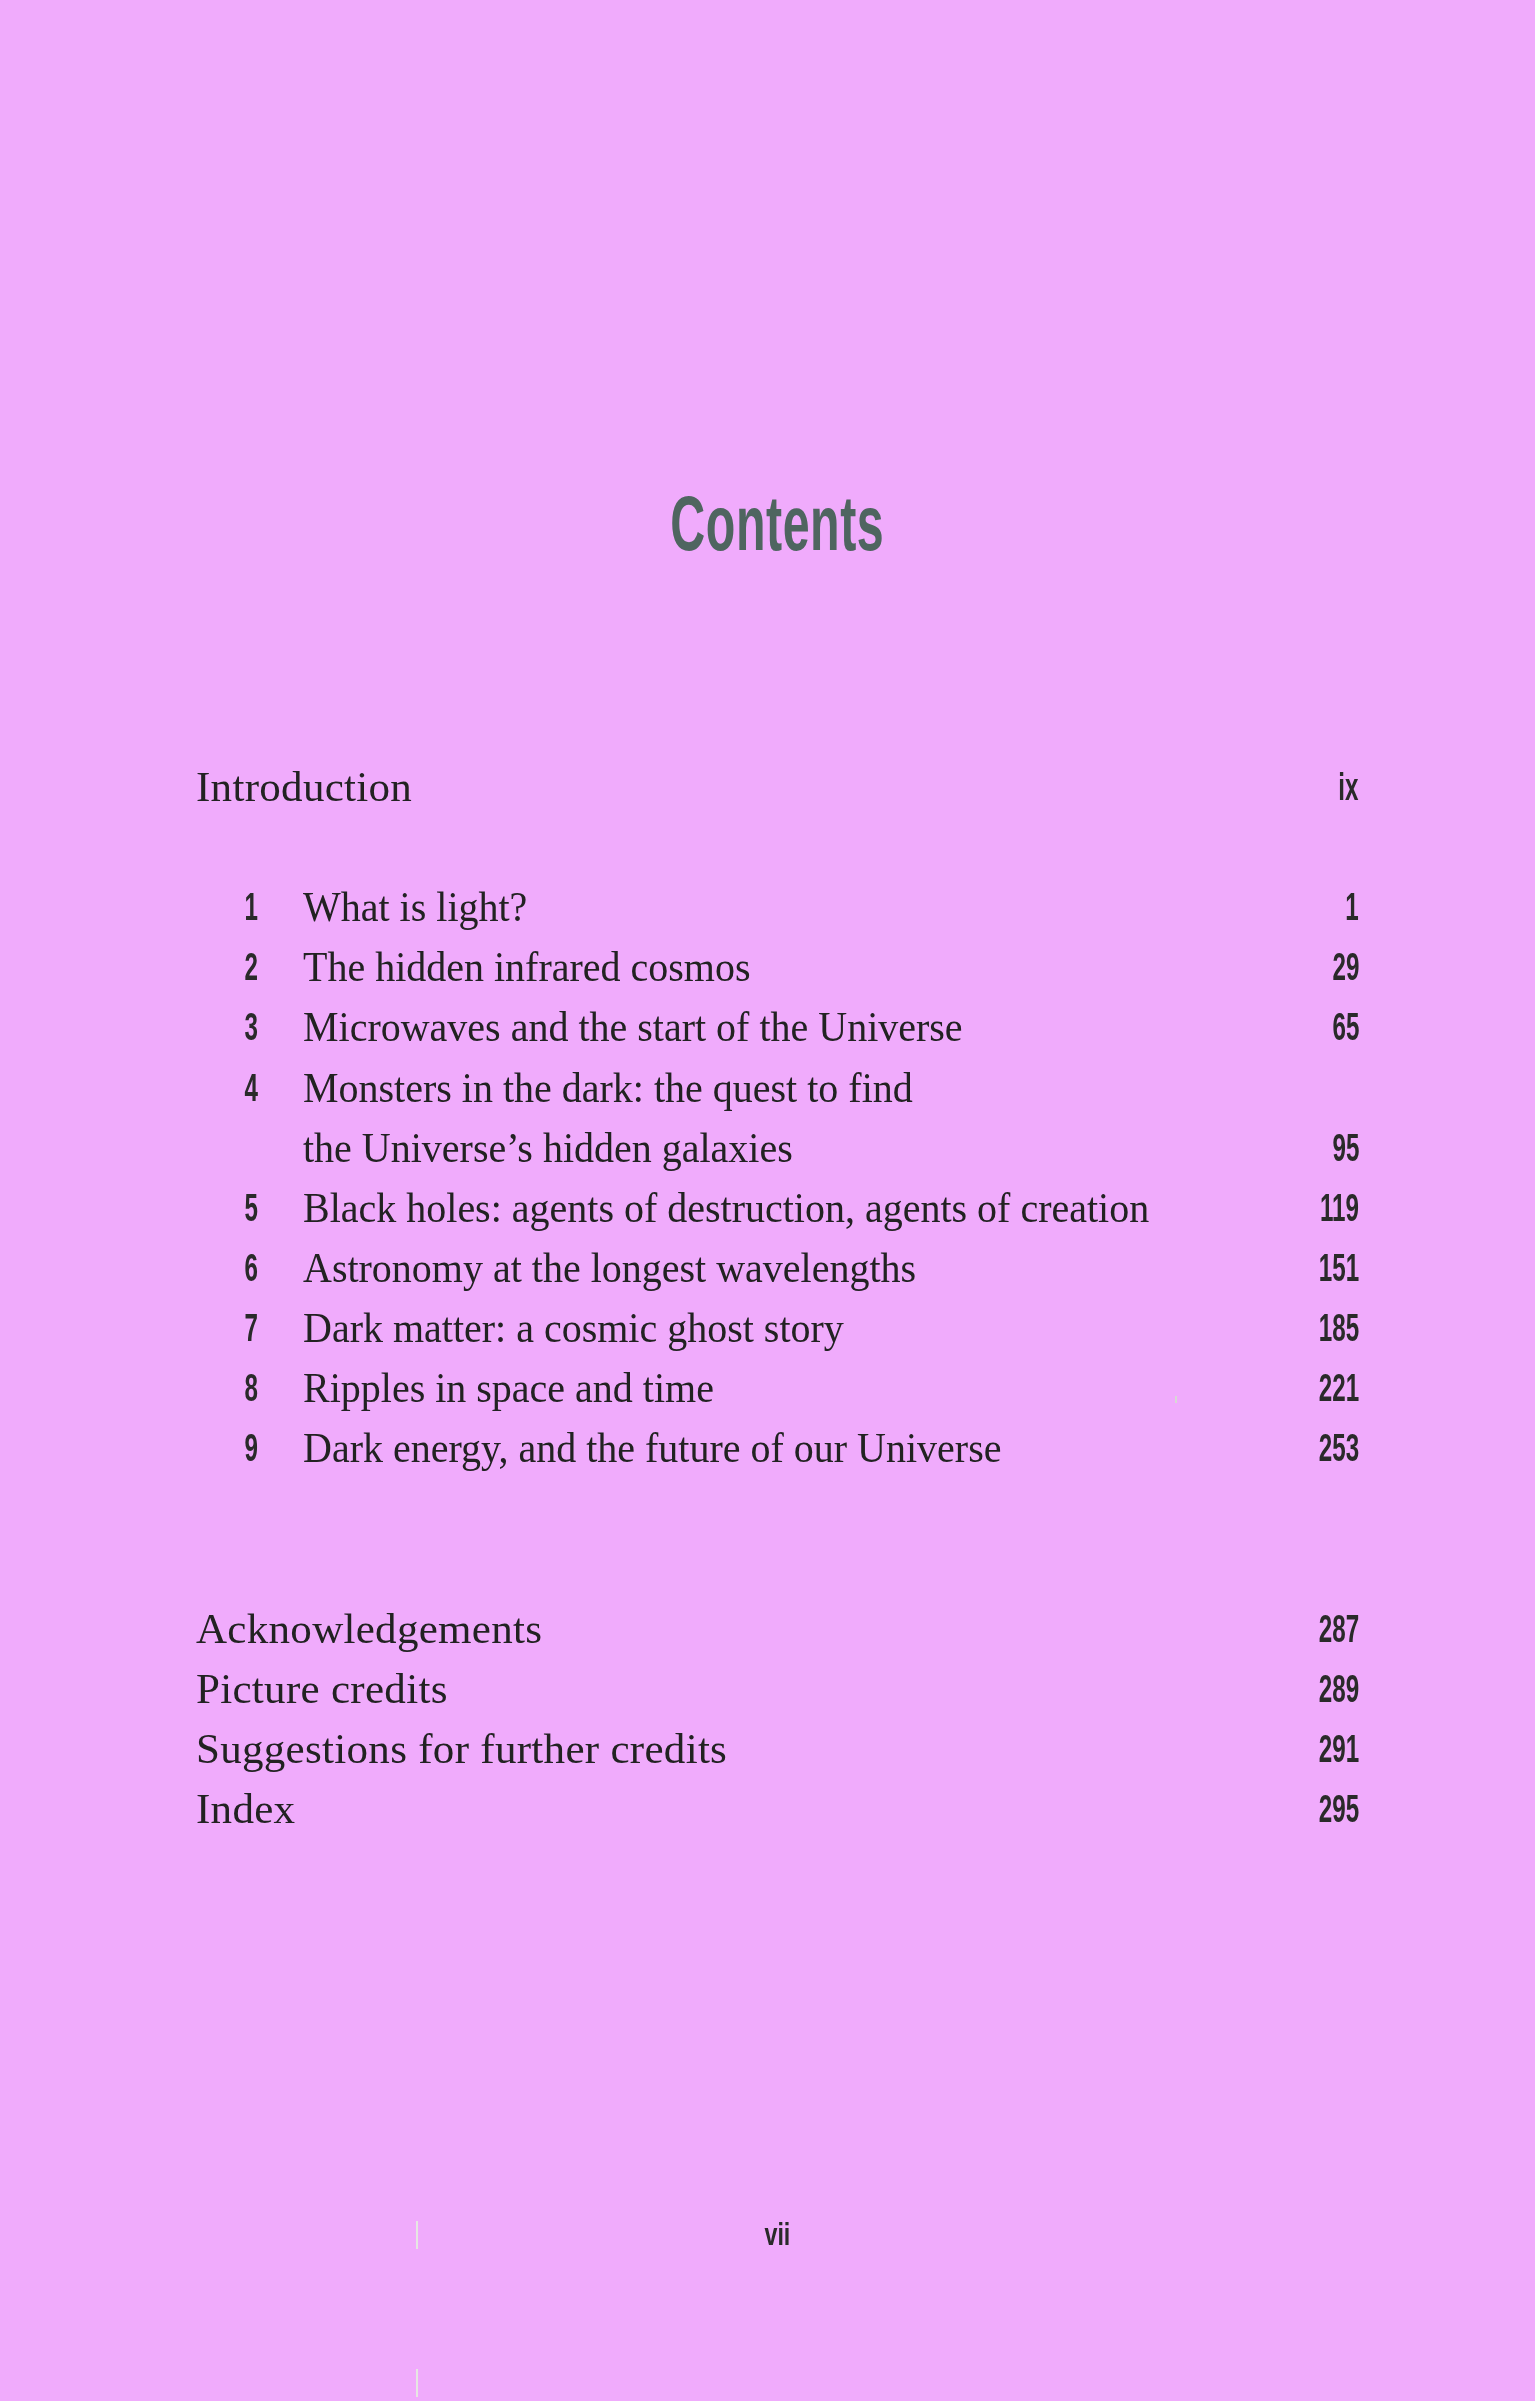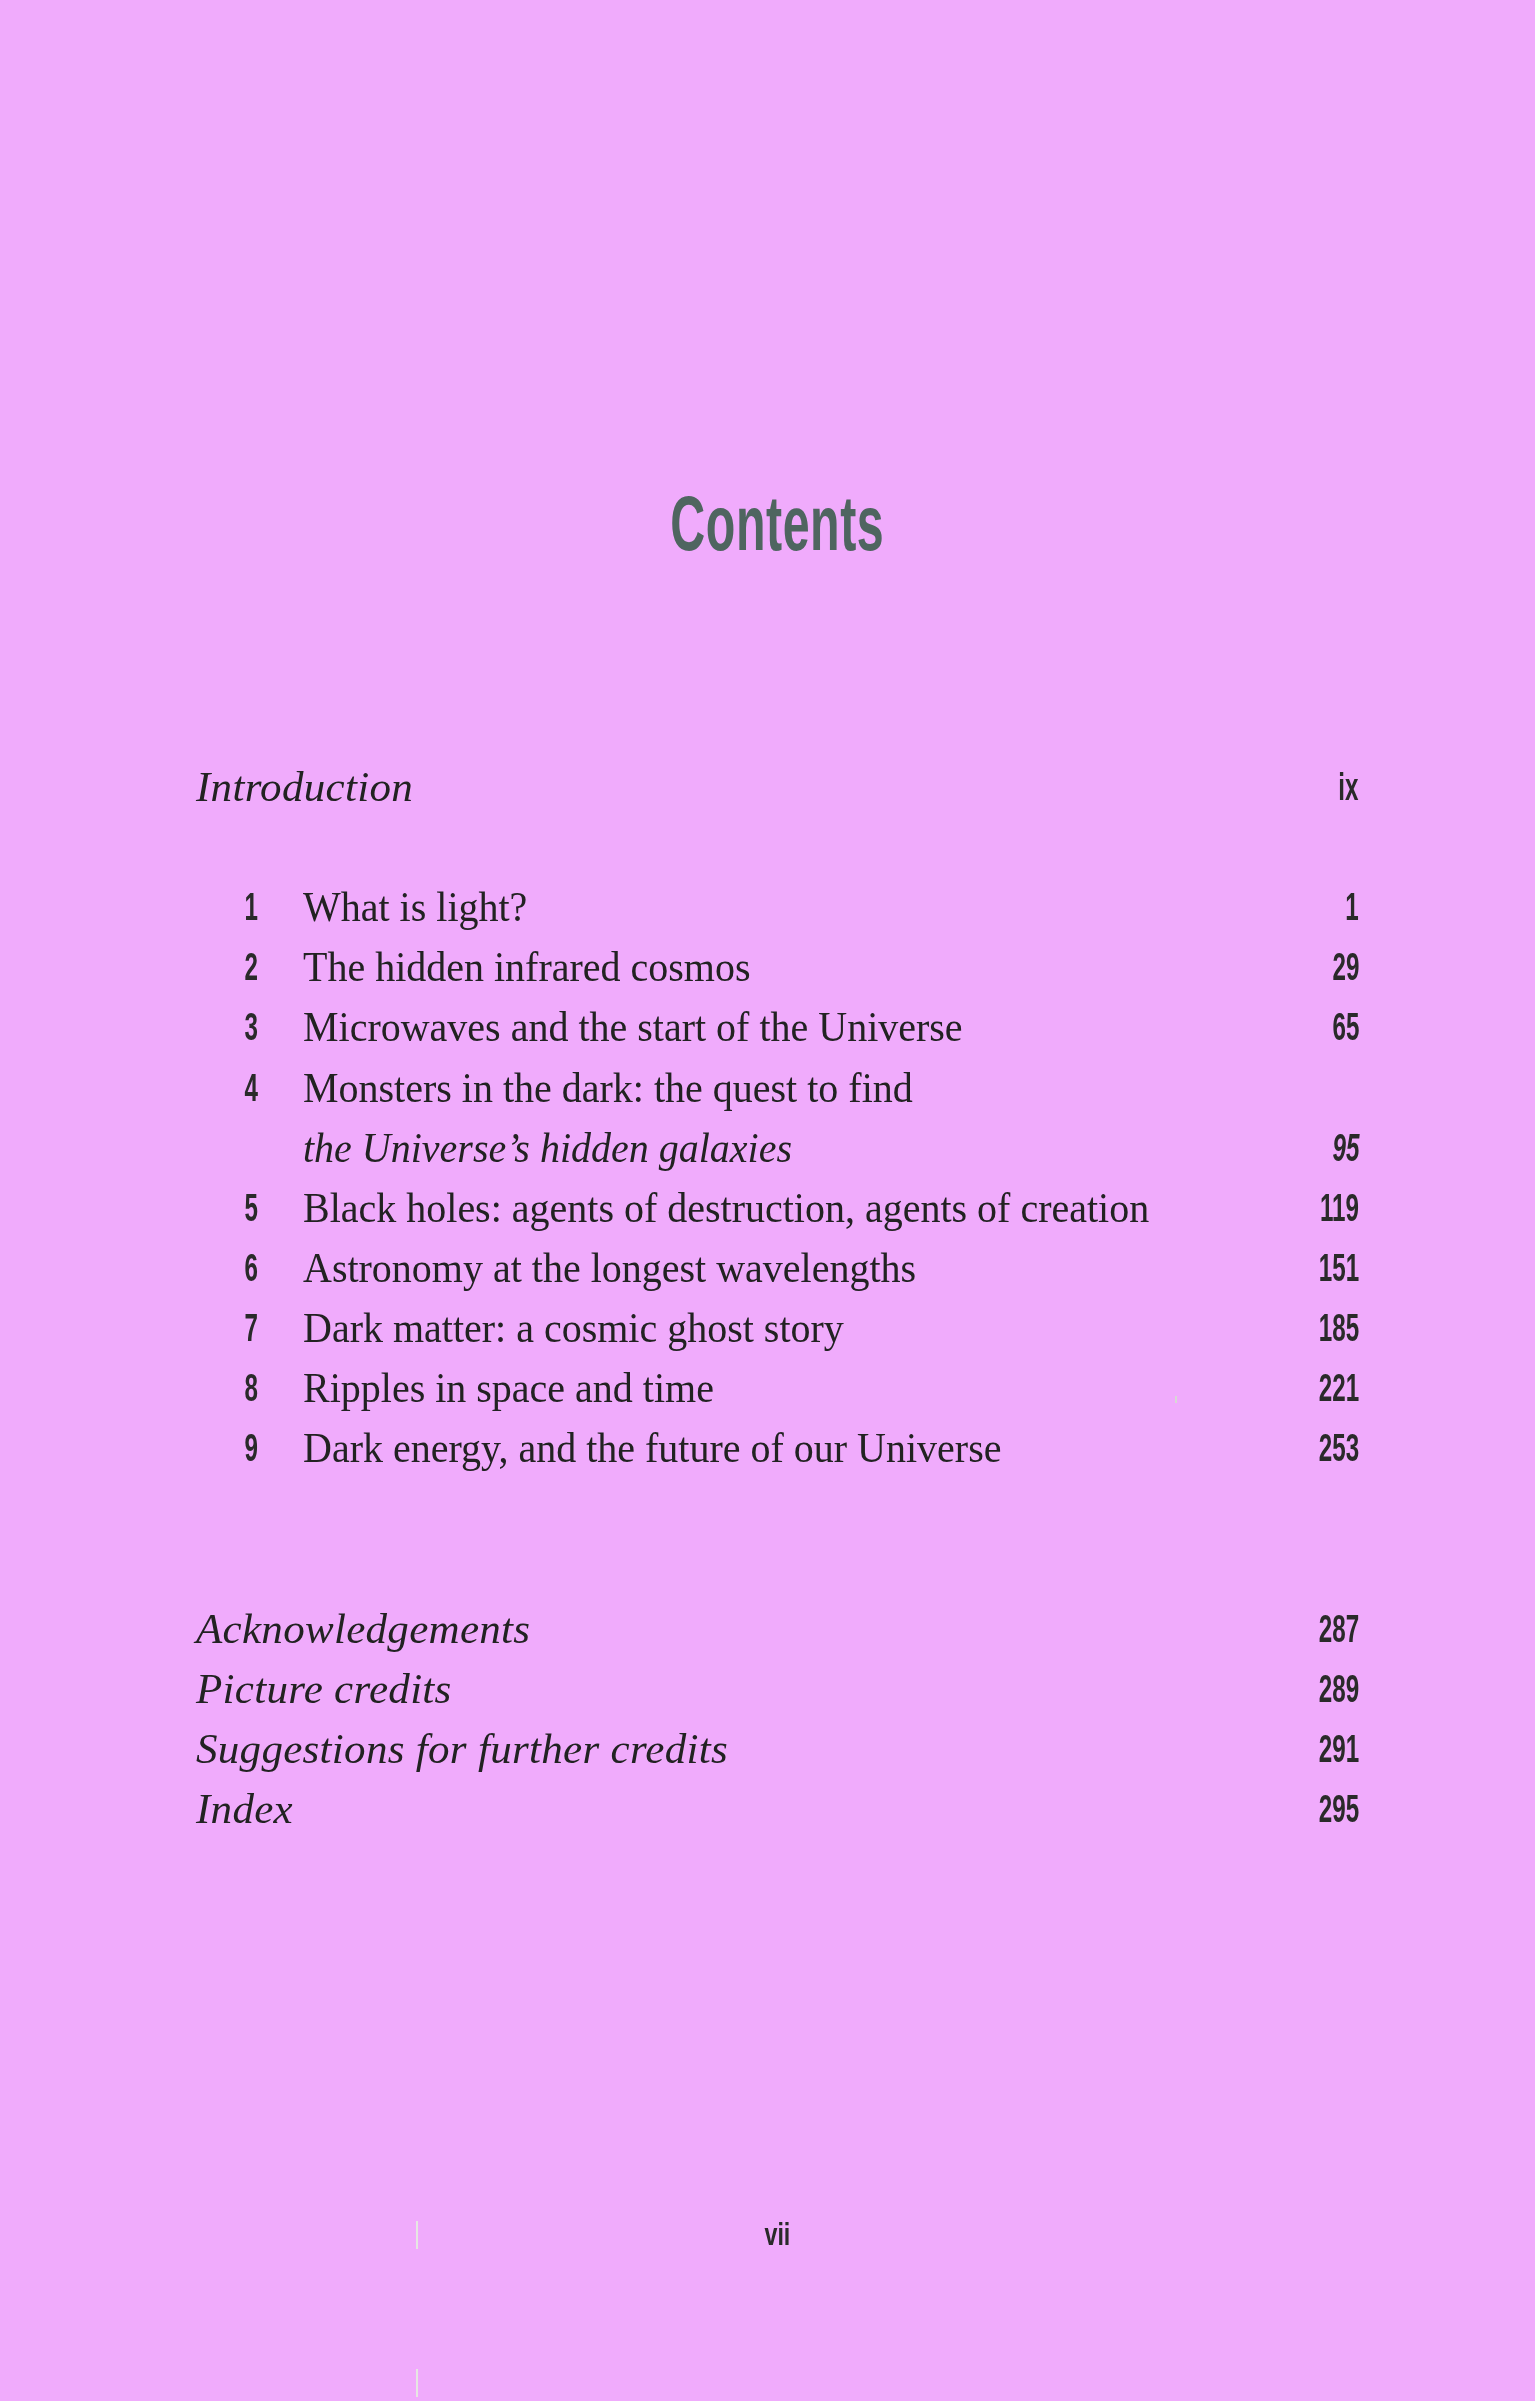--- a/index.html
+++ b/index.html
@@ -46,21 +46,20 @@
       position: absolute;
       left: 196px;
       top: 0;
       font-family: "Liberation Serif", serif;
       font-size: 43px;
       line-height: 56px;
       white-space: nowrap;
       color: #222;
     }
     .row .label.italic {
-      font-style: italic;
       letter-spacing: 0.3px;
     }
     .row .num {
       position: absolute;
       left: 204px;
       width: 54px;
       text-align: right;
       top: 0;
       font-family: "Liberation Sans", sans-serif;
       font-weight: bold;
@@ -141,21 +140,21 @@
   <div class="row" style="top:999px;">
     <span class="num">3</span>
     <span class="chapter-title">Microwaves and the start of the Universe</span>
     <span class="page-ref">65</span>
   </div>
 
   <div class="row" style="top:1060px;">
     <span class="num">4</span>
     <span class="chapter-title">Monsters in the dark: the quest to find</span>
   </div>
-  <div class="row" style="top:1120px;font-style:italic;">
+  <div class="row" style="top:1120px;">
     <span class="chapter-title">the Universe’s hidden galaxies</span>
     <span class="page-ref">95</span>
   </div>
 
   <div class="row" style="top:1180px;">
     <span class="num">5</span>
     <span class="chapter-title">Black holes: agents of destruction, agents of creation</span>
     <span class="page-ref">119</span>
   </div>
 

